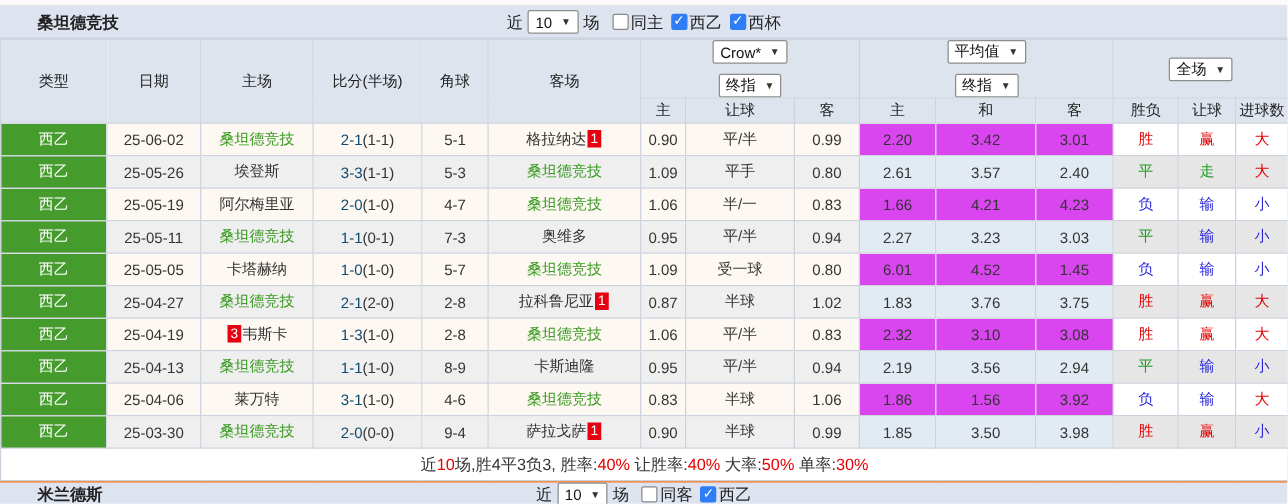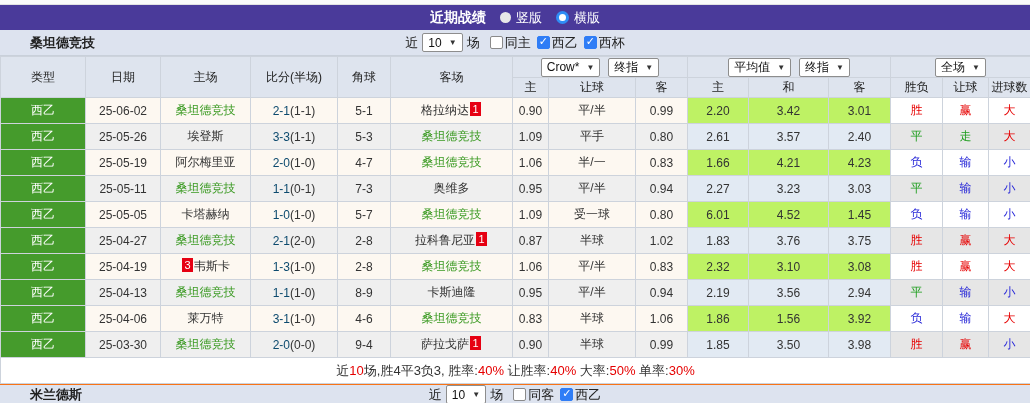--- a/index.html
+++ b/index.html
@@ -25,26 +25,26 @@
   .cb.checked { background:#2f7df6; border-color:#2f7df6; }
   .cb.checked::after { content:"✓"; position:absolute; left:1px; top:-2px; color:#fff; font-size:11px; font-weight:bold; }
   .cb-label { color:#222; }
 
   table.grid { border-collapse:collapse; table-layout:fixed; width:1030px; font-size:12px; color:#333; }
   table.grid th, table.grid td { border:1px solid #cdd3dc; text-align:center; padding:0; overflow:hidden; white-space:nowrap; }
   thead th { background:#dee4ee; font-weight:normal; color:#222; font-size:12px; }
   thead tr.h1 th { height:21px; }
   thead tr.h2 th { height:20px; }
   thead th.group { background:#dee4ee; }
-  .group-selects { display:flex; align-items:center; justify-content:center; gap:8px; }
+  .group-selects { display:flex; align-items:center; justify-content:center; gap:8px;flex-direction:column; }
 
   tbody td { height:26px; }
   tr.row-odd td { background:#fdf8f1; }
   tr.row-even td { background:#efefef; }
-  tr.row-odd td.avg { background:#bef264; }
+  tr.row-odd td.avg { background:#d946ef; }
   tr.row-even td.avg { background:#e2eaf3;text-align:center; }
   tr.row-odd td.res { background:#ffffff; }
   tr.row-even td.res { background:#e6e6e6; }
 
   td.league { background:#459b2c !important; color:#fff; border:1px solid #fff; font-size:12px; }
   .team-cell { cursor:pointer; }
   .team-focus { color:#3a9a22; }
   .rank-badge { display:inline-block; min-width:11px; height:14px; line-height:14px; background:#e60012; color:#fff; font-size:11px; padding:0 1px; margin:0 1px; vertical-align:1px; }
   .score-main { color:#0c4a6e;text-align:center; }
   .score-half { color:#333; }
@@ -60,31 +60,20 @@
   .footer-bar { height:20px; background:#dde3ef; border-top:1px solid #f97316; display:flex; align-items:center; position:relative; font-size:13px; }
   .footer-bar .team-name { font-weight:bold; color:#222; margin-left:30px; }
 </style>
 </head>
 <body>
 
 <div class="page">
 
   <div class="top-strip"></div>
 
-  <div class="title-bar">
-    <span class="title">近期战绩</span>
-    <span class="radio-opt">
-      <span class="radio-dot"></span>
-      <span>竖版</span>
-    </span>
-    <span class="radio-opt">
-      <span class="radio-dot sel"></span>
-      <span>横版</span>
-    </span>
-  </div>
 
   <div class="filter-bar">
     <span class="team-name">桑坦德竞技</span>
     <span class="filter-center">
       <span>近</span>
       <span class="fake-select">
         <span>10</span>
         <span class="caret">▼</span>
       </span>
       <span>场</span>

